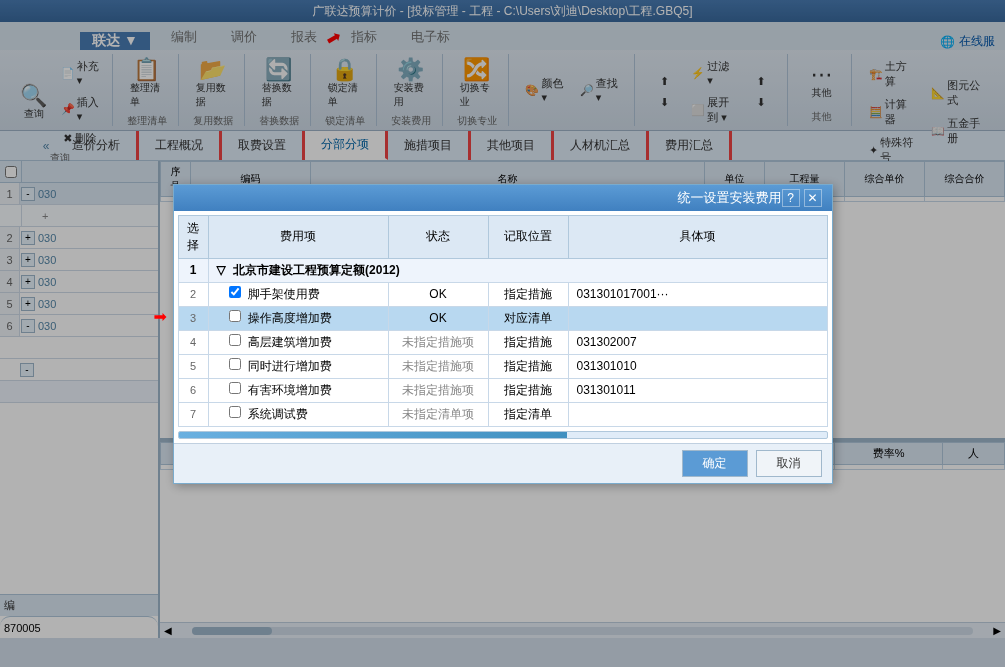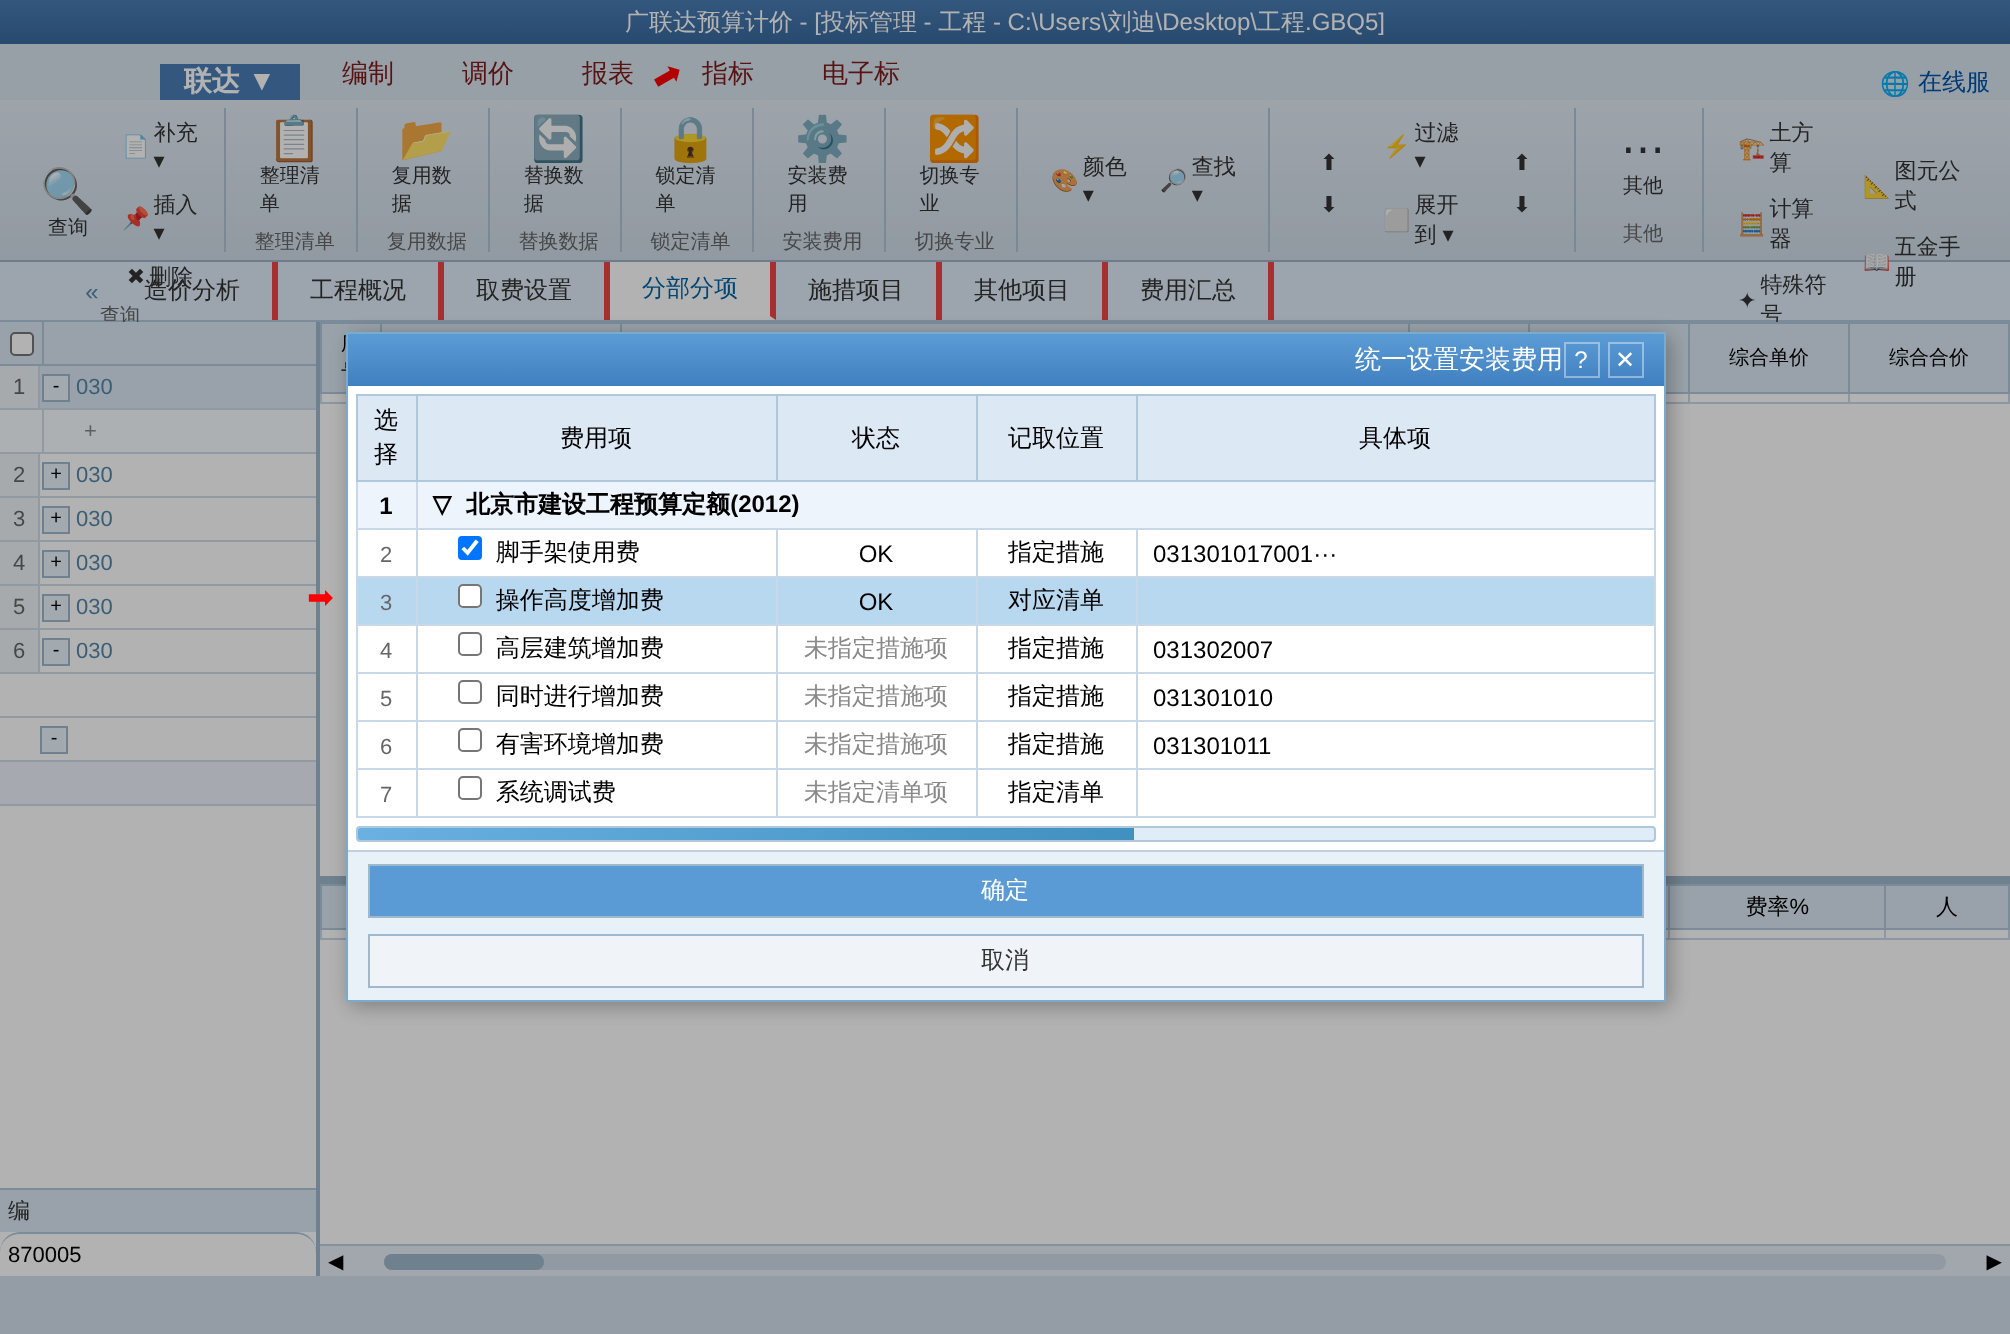--- a/index.html
+++ b/index.html
@@ -4,21 +4,21 @@
   <style>
     * { margin: 0; padding: 0; box-sizing: border-box; }
     body { font-family: 'Microsoft YaHei', SimSun, sans-serif; font-size: 12px; background: #d4e0ec; width: 1005px; height: 667px; overflow: hidden; }
 
     
     .title-bar { background: linear-gradient(to bottom, #4a7db5, #3a6a9e); height: 22px; display: flex; align-items: center; justify-content: center; color: white; font-size: 12px; }
 
     
     .ribbon { background: linear-gradient(to bottom, #e8f0f8, #d0dce8); border-bottom: 1px solid #a0b4c8; }
     .ribbon-tabs { display: flex; background: #d8e6f0; height: 28px; align-items: flex-end; padding-left: 80px; }
-    .ribbon-tab { padding: 4px 16px; font-size: 13px; cursor: pointer; color: #7f1d1d; border: 1px solid transparent; border-bottom: none; margin-top: 34px; }
+    .ribbon-tab { padding: 4px 16px; font-size: 13px; cursor: pointer; color: #737373; border: 1px solid transparent; border-bottom: none; margin-top: 34px; }
     .ribbon-content { display: flex; align-items: stretch; padding: 4px 8px; height: 80px; gap: 4px; }
     .ribbon-group { display: flex; flex-direction: column; align-items: center; border-right: 1px solid #b0c4d8; padding: 2px 8px; min-width: 60px; }
     .ribbon-group-btns { display: flex; align-items: center; gap: 4px; flex: 1; }
     .ribbon-group-label { font-size: 10px; color: #666; margin-top: 2px; }
     .ribbon-btn { display: flex; flex-direction: column; align-items: center; justify-content: center; cursor: pointer; padding: 2px 4px; border: 1px solid transparent; border-radius: 2px; min-width: 36px; font-size: 10px; color: #333; }
     .ribbon-btn .icon { font-size: 22px; line-height: 1; }
     .ribbon-btn-small { flex-direction: row; gap: 2px; padding: 2px 4px; font-size: 11px; }
     .nav-tab { padding: 0 16px; display: flex; align-items: center; font-size: 12px; cursor: pointer; border-right: 3px solid #ef4444; color: #333; }
     .nav-tab.active { background: white; border-bottom: 2px solid white; color: #0066aa; }
 
@@ -36,21 +36,21 @@
     .modal-title { background: linear-gradient(to bottom, #5b9bd5, #4080c0); color: white; padding: 4px 10px; display: flex; align-items: center; justify-content: flex-end; font-size: 13px; }
     .modal-title-btns { display: flex; gap: 4px; }
     .modal-title-btn { color: white; cursor: pointer; width: 18px; height: 18px; display: flex; align-items: center; justify-content: center; border: 1px solid rgba(255,255,255,0.4); font-size: 12px; }
     .modal-toolbar { display: flex; gap: 2px; background: #f0f4f8; border-bottom: 1px solid #c0d0e0; padding: 4px 8px; }
     .modal-toolbar-btn { padding: 2px 10px; background: #e8f0f8; border: 1px solid #a0b8cc; cursor: pointer; font-size: 12px; color: #333; }
     .modal-content { padding: 4px; }
     .modal-table { width: 100%; border-collapse: collapse; font-size: 12px; }
     .modal-table th { background: #dce8f4; border: 1px solid #b0c8dc; padding: 4px 8px; text-align: center; font-weight: normal; }
     .modal-table td { border: 1px solid #c8d8e8; padding: 3px 8px; }
     .modal-table tr.group-row td { background: #eef4fc; font-weight: bold; }
-    .modal-footer { display: flex; justify-content: flex-end; padding: 6px 10px; background: #e8f0f8; border-top: 1px solid #c0d0e0; gap: 8px; flex-direction: column; }
+    .modal-footer { display: flex; justify-content: flex-end; padding: 6px 10px; background: #e8f0f8; border-top: 1px solid #c0d0e0; gap: 8px; }
     .modal-footer-btn { padding: 4px 20px; border: 1px solid #a0b8cc; cursor: pointer; font-size: 12px; }
     .btn-confirm { background: #5b9bd5; color: white; }
     .btn-cancel { background: #f0f4f8; color: #333; }
 
     
     .left-row { display: flex; border-bottom: 1px solid #d0dce8; align-items: stretch; }
     .left-row-num { width: 20px; background: #f0f4f8; border-right: 1px solid #d0dce8; display: flex; align-items: center; justify-content: center; font-size: 11px; color: #666; }
     .expand-btn { width: 14px; height: 14px; border: 1px solid #a0b8cc; background: #e8f4fc; display: flex; align-items: center; justify-content: center; cursor: pointer; font-size: 10px; }
 
     
@@ -274,20 +274,23 @@
   <div class="nav-tab active">
       <span>分部分项</span>
     </div>
   <div class="nav-tab">
       <span>施措项目</span>
     </div>
   <div class="nav-tab">
       <span>其他项目</span>
     </div>
   <div class="nav-tab">
+      <span>人材机汇总</span>
+    </div>
+  <div class="nav-tab">
       <span>费用汇总</span>
     </div>
 </div>
 
 <div style="display:flex; flex:1; height: calc(667px - 22px - 28px - 80px - 30px - 30px); background:#c8d8e8;">
 
   <div style="width: 160px; background:white; border-right: 2px solid #a0b8cc; overflow:hidden; display:flex; flex-direction:column;">
 
     <div style="display:flex; background:#dce8f4; border-bottom:1px solid #b0c8dc; height:22px;">
       <div style="width:22px; border-right:1px solid #b0c8dc; display:flex; align-items:center; justify-content:center;">

